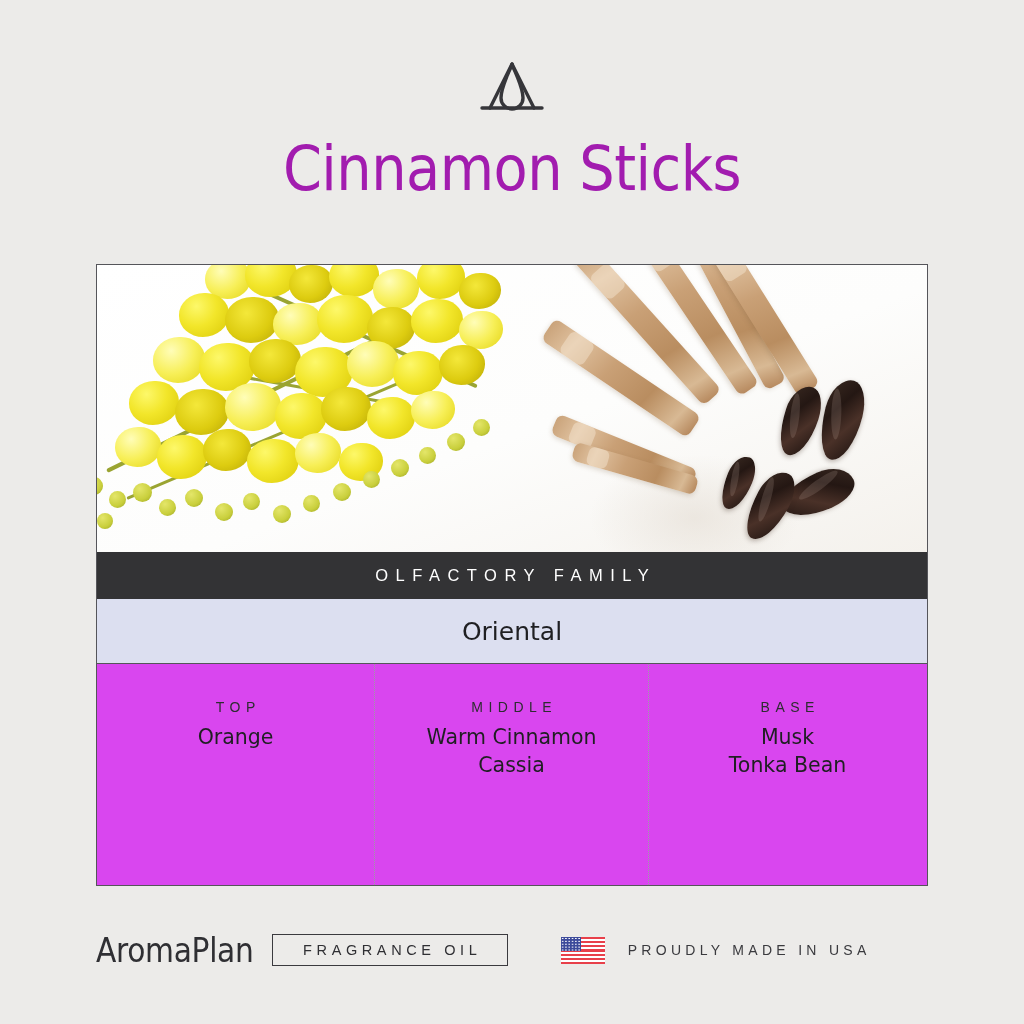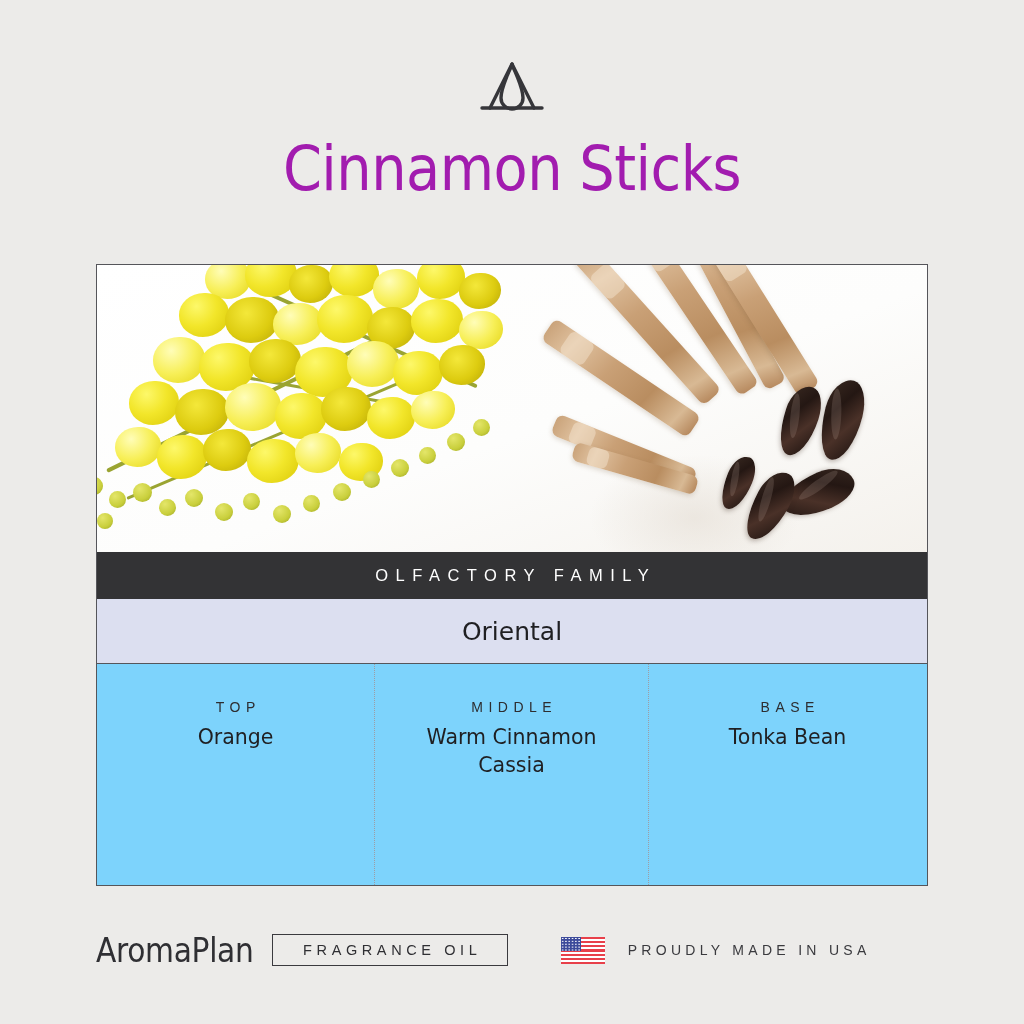--- a/index.html
+++ b/index.html
@@ -168,21 +168,21 @@
     color: #1f1f22;
     font-weight: 400;
     font-family: "DejaVu Sans", sans-serif;
   }
 
   
   .notes {
     display: flex;
     width: 100%;
     height: 221px;
-    background: #7dd3fc;
+    background: #d946ef;
   }
   .note-col {
     box-sizing: border-box;
     padding-top: 35px;
     text-align: center;
   }
   .note-col.top-col { width: 277px; }
   .note-col.middle-col {
     width: 275px;
     border-left: 1.5px dotted #9d9da4;
@@ -398,20 +398,21 @@
     </div>
 
     <div class="note-col middle-col">
       <div class="note-heading">MIDDLE</div>
       <div class="note-item">Warm Cinnamon</div>
       <div class="note-item">Cassia</div>
     </div>
 
     <div class="note-col base-col">
       <div class="note-heading">BASE</div>
+      <div class="note-item">Musk</div>
       <div class="note-item">Tonka Bean</div>
     </div>
 
   </div>
 </div>
 
 <div class="footer">
   <div class="footer-brand">AromaPlan</div>
 
   <div class="product-type-box">

